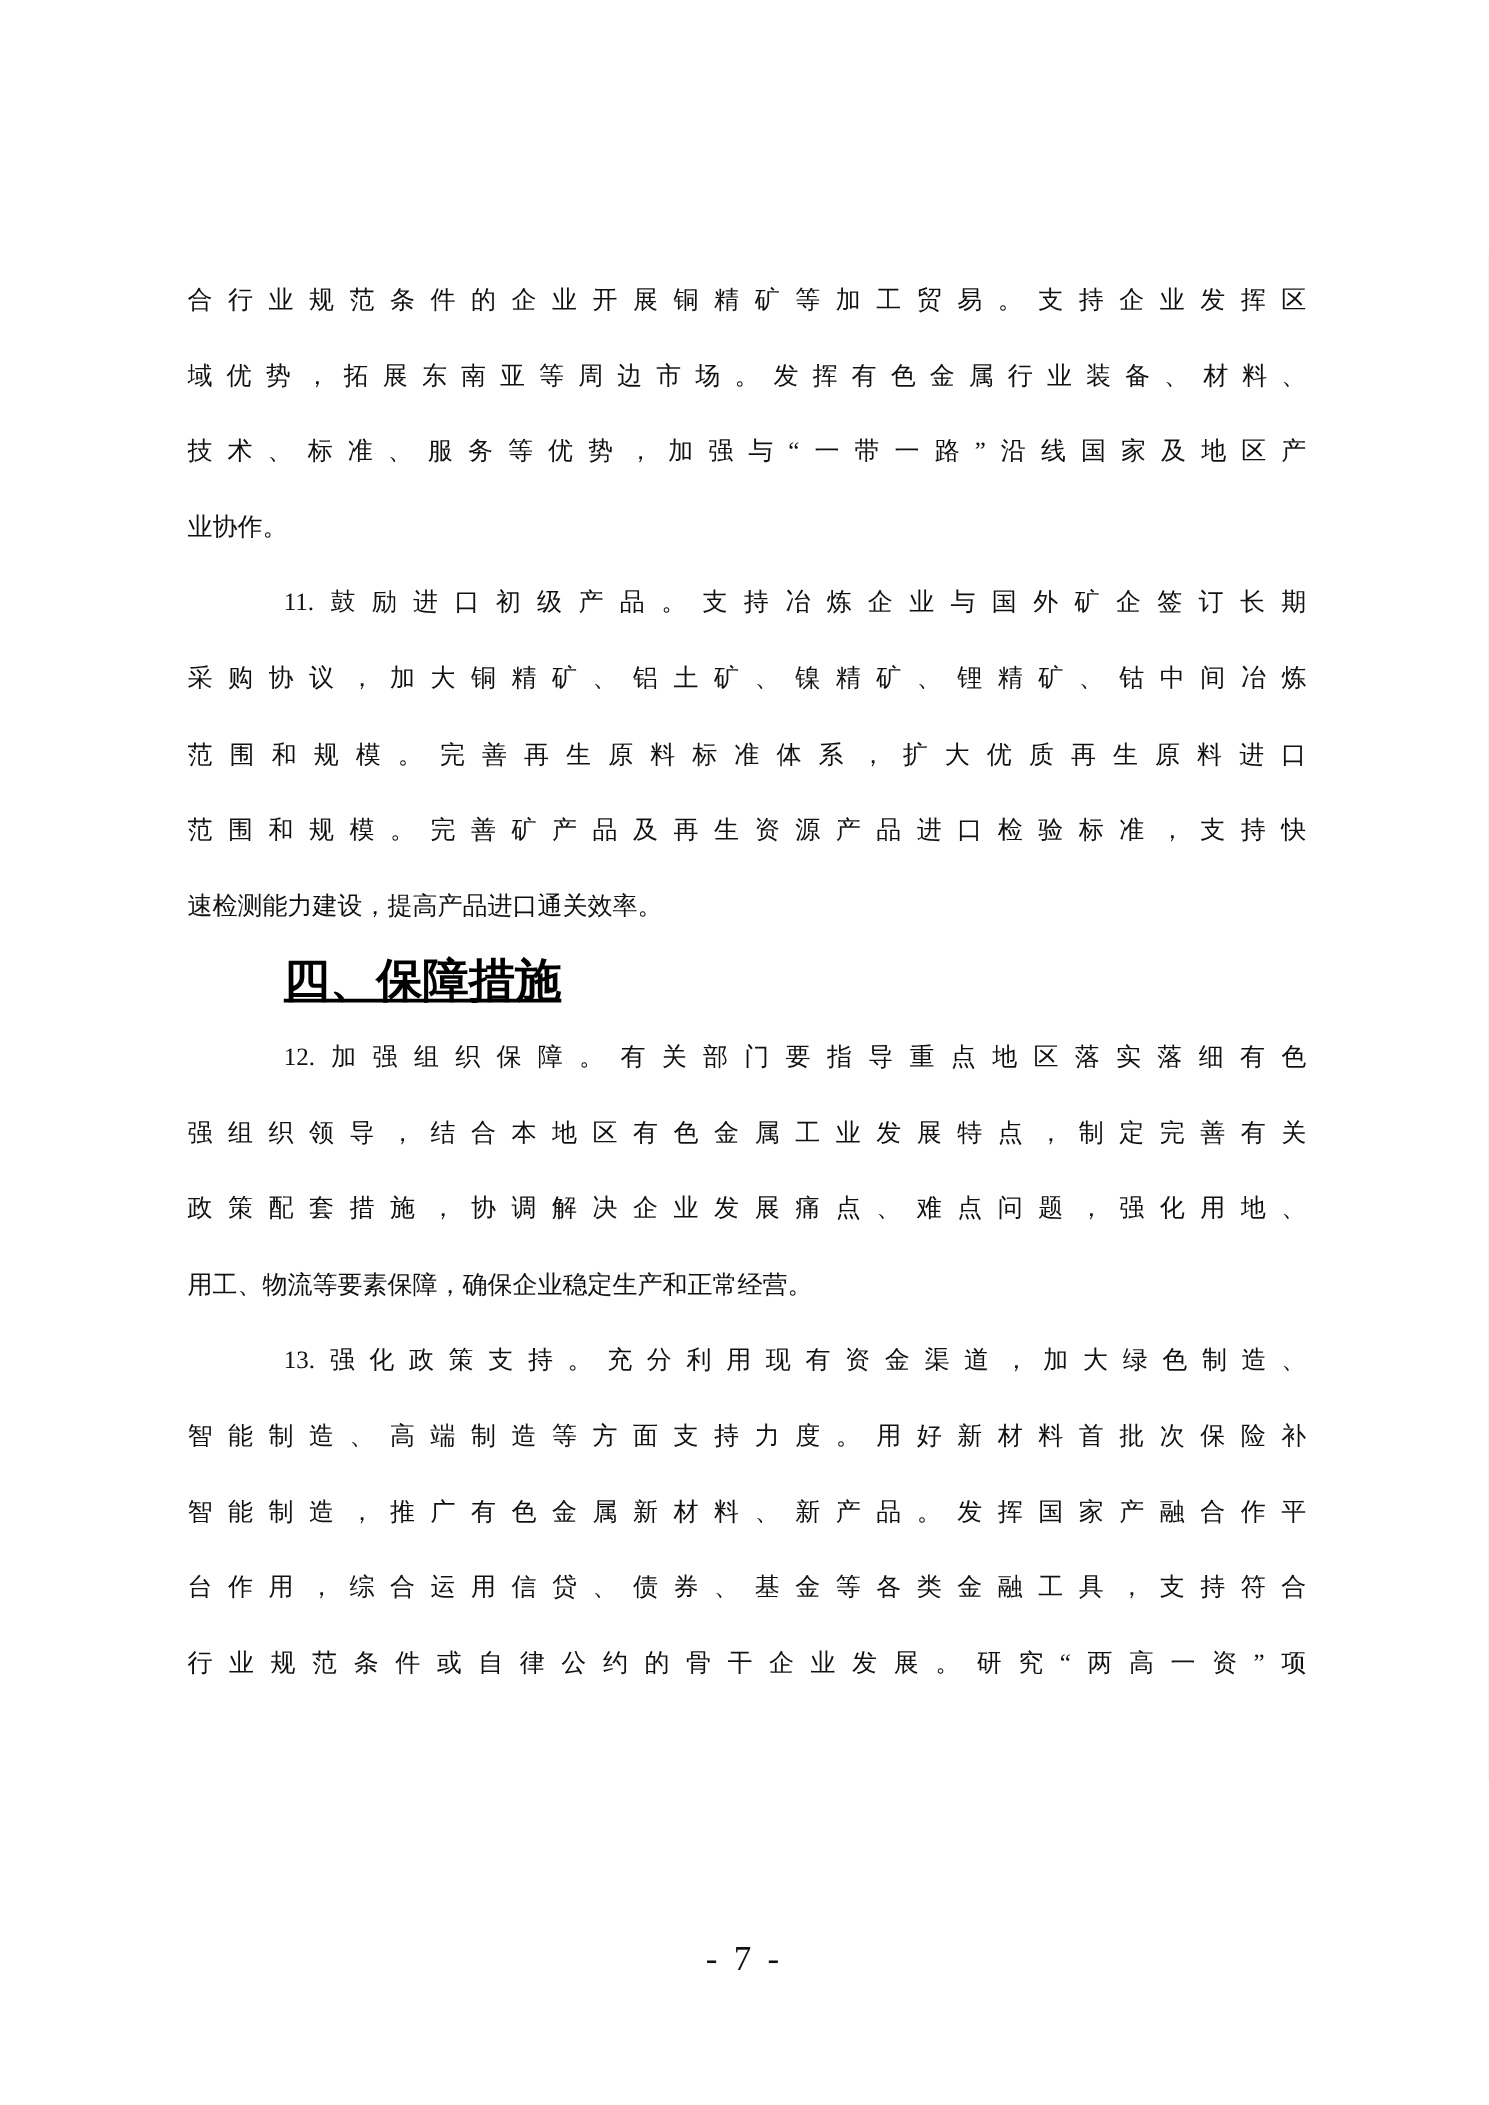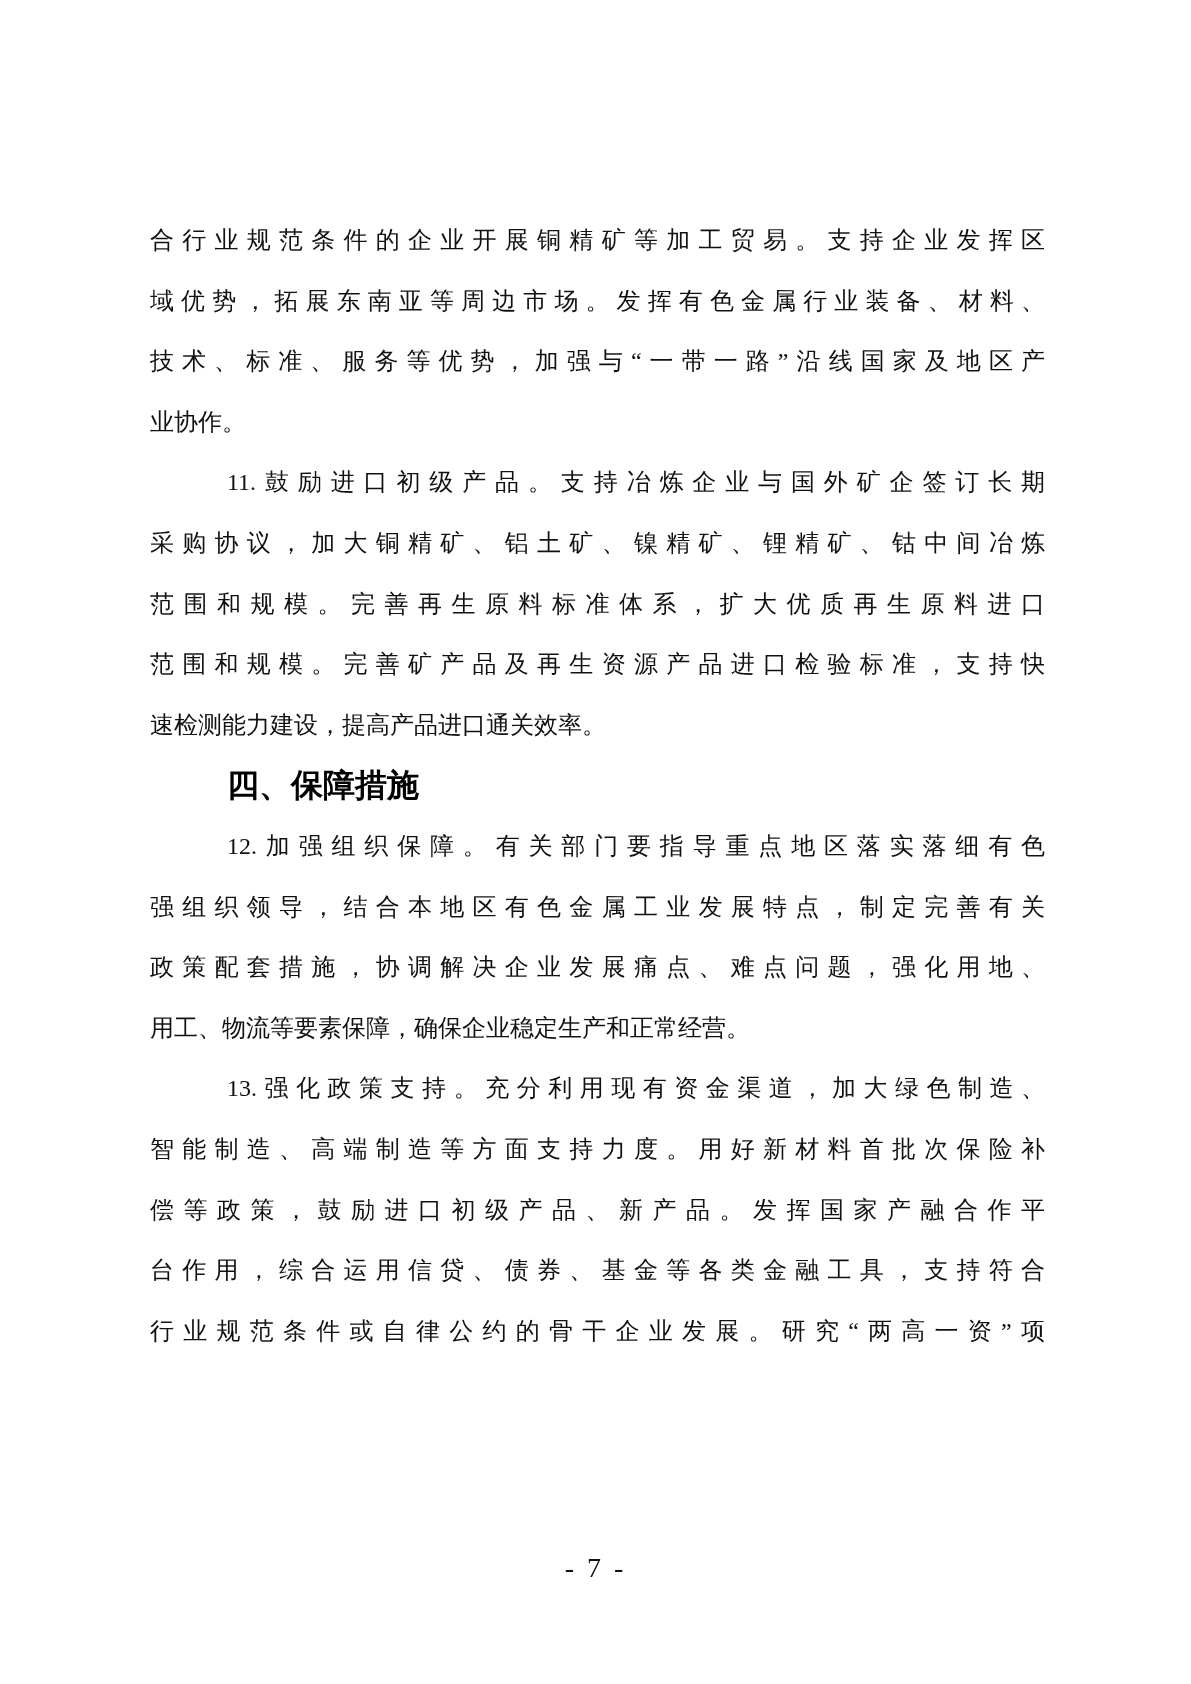--- a/index.html
+++ b/index.html
@@ -17,38 +17,39 @@
     font-family: "Liberation Serif", serif;
     color: #111111;
   }
   .text-block {
     position: absolute;
     left: 150px;
     top: 210px;
     width: 895px;
   }
   .line {
-    font-size: 24px;
+    font-size: 20px;
     line-height: 60.6px;
     height: 60.6px;
     text-align: justify;
     text-align-last: left;
     overflow: hidden;
   }
   .line.fill {
     text-align-last: justify;
   }
   .line.indent {
     padding-left: 77px;
   }
   .line.heading {
     font-family: "Liberation Sans", sans-serif;
     font-weight: 700;
-    font-size: 32px;
+    font-size: 37px;
     color: #000000;
+    text-decoration: underline;
   }
   .footer {
     position: absolute;
     left: 0;
     top: 1552px;
     width: 100%;
     text-align: center;
     font-size: 28px;
     letter-spacing: 3px;
     color: #111111;
@@ -68,18 +69,18 @@
       <div class="line fill">范围和规模。完善再生原料标准体系，扩大优质再生原料进口</div>
       <div class="line fill">范围和规模。完善矿产品及再生资源产品进口检验标准，支持快</div>
       <div class="line">速检测能力建设，提高产品进口通关效率。</div>
       <div class="line indent heading">四、保障措施</div>
       <div class="line fill indent">12.加强组织保障。有关部门要指导重点地区落实落细有色</div>
       <div class="line fill">强组织领导，结合本地区有色金属工业发展特点，制定完善有关</div>
       <div class="line fill">政策配套措施，协调解决企业发展痛点、难点问题，强化用地、</div>
       <div class="line">用工、物流等要素保障，确保企业稳定生产和正常经营。</div>
       <div class="line fill indent">13.强化政策支持。充分利用现有资金渠道，加大绿色制造、</div>
       <div class="line fill">智能制造、高端制造等方面支持力度。用好新材料首批次保险补</div>
-      <div class="line fill">偿等政策，鼓励进口初级产品、新产品。发挥国家产融合作平</div>
+      <div class="line fill">智能制造，推广有色金属新材料、新产品。发挥国家产融合作平</div>
       <div class="line fill">台作用，综合运用信贷、债券、基金等各类金融工具，支持符合</div>
       <div class="line fill">行业规范条件或自律公约的骨干企业发展。研究“两高一资”项</div>
     </div>
   <div class="footer">- 7 -</div>
 </div>
 
 </body></html>

